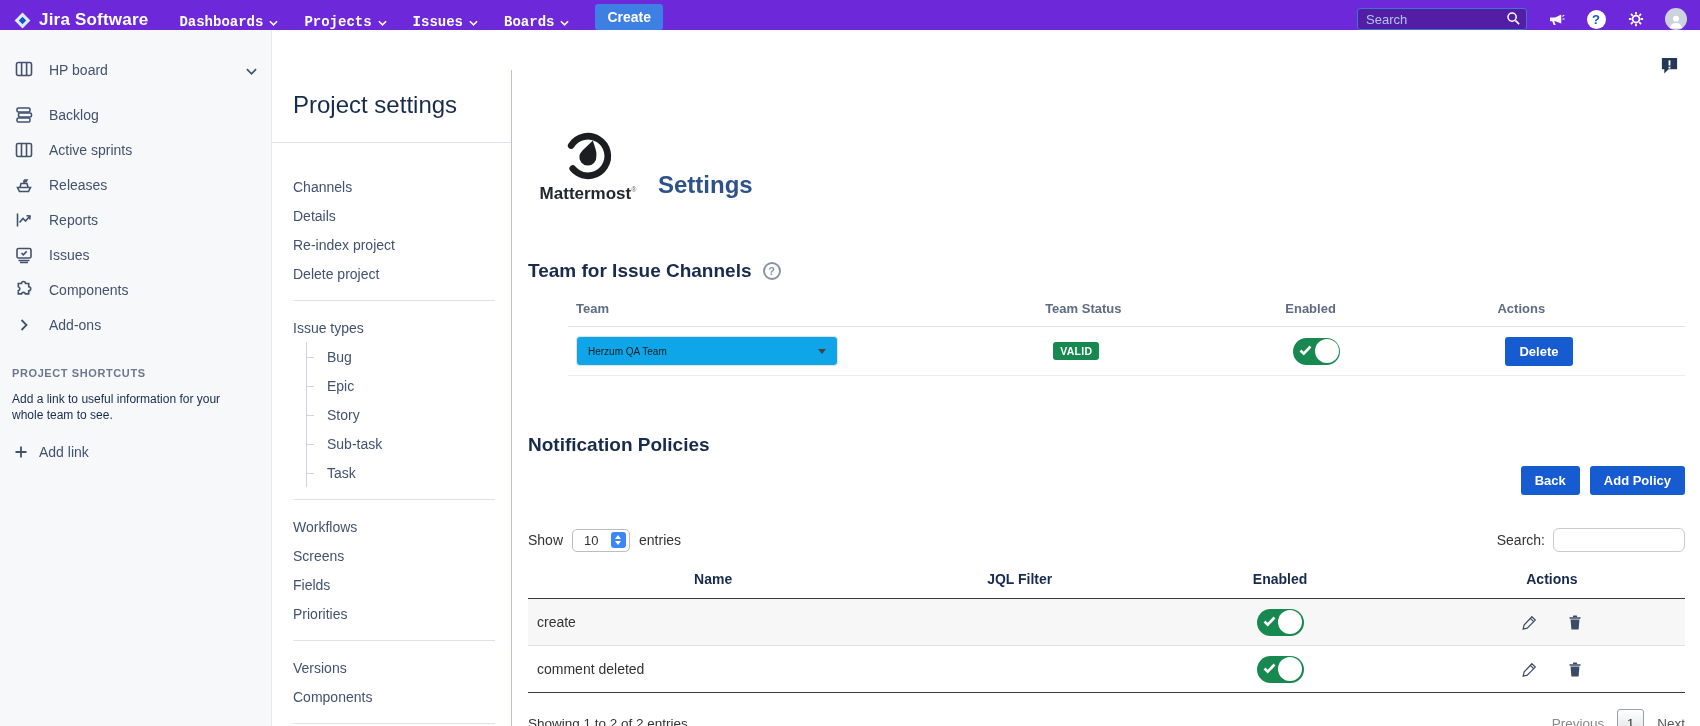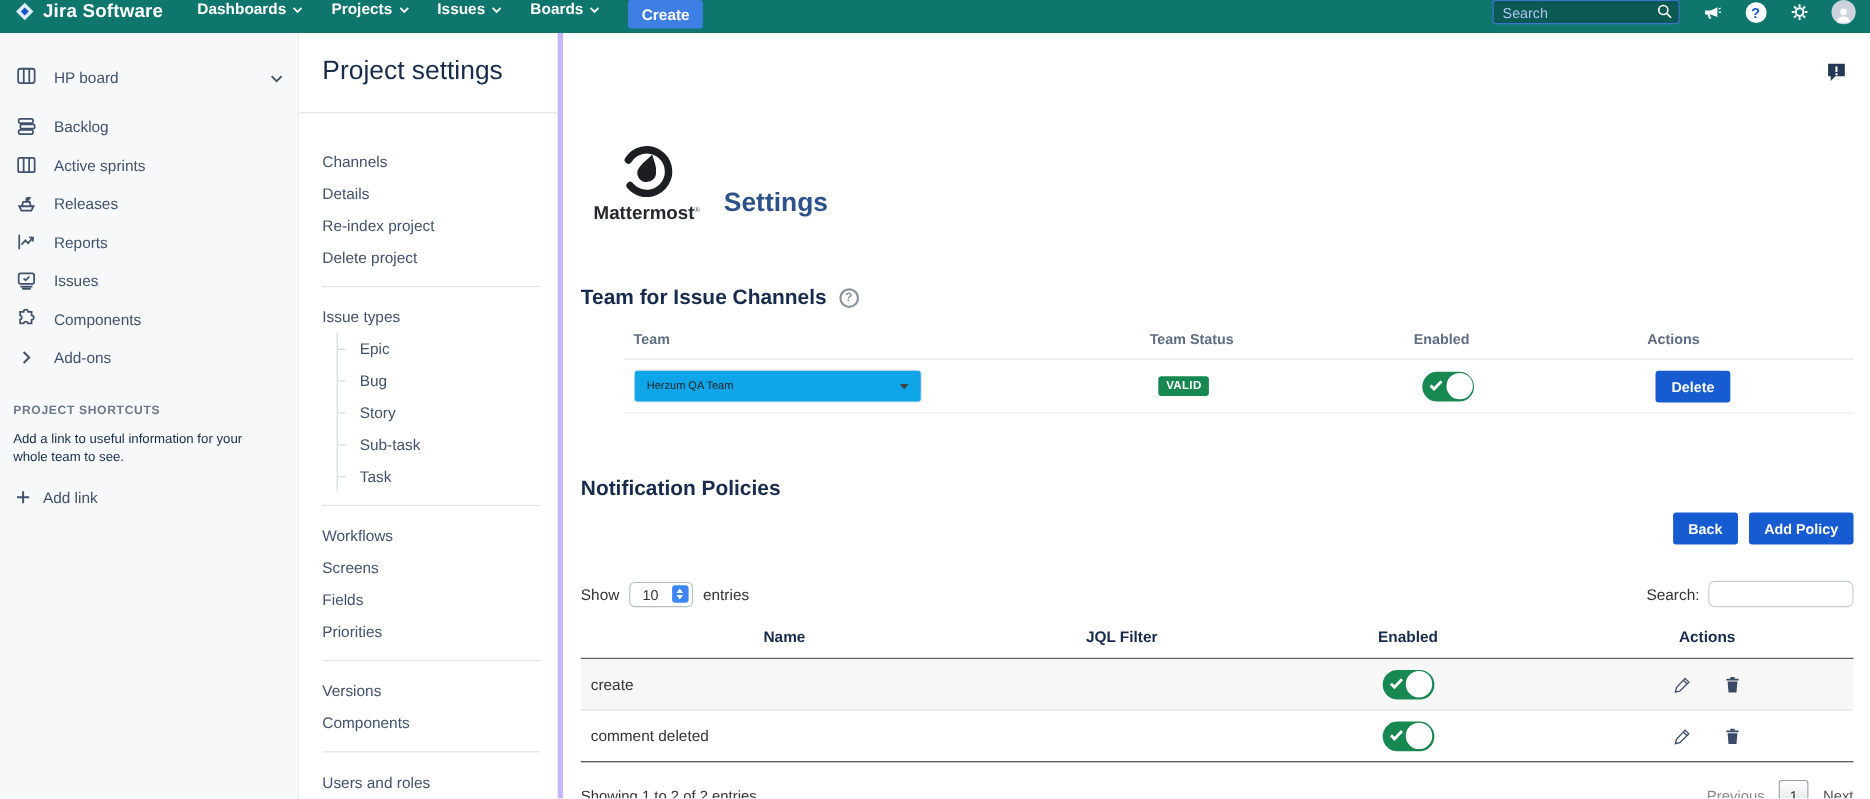--- a/index.html
+++ b/index.html
@@ -1,23 +1,23 @@
 <!DOCTYPE html>
 <html><head>
 <meta charset="utf-8">
 <style>
   * { margin:0; padding:0; box-sizing:border-box; }
   html,body { width:1700px; height:726px; overflow:hidden; }
   body { font-family:"Liberation Sans", sans-serif; background:#fff; color:#172B4D; }
 
   
-  .navbar { height:30px; background:#0f766e; display:flex; align-items:flex-start; padding:0 13px; color:#fff; }
+  .navbar { height:30px; background:#6d28d9; display:flex; align-items:flex-end; padding:0 13px; color:#fff; }
   .brand { display:flex; align-items:center; gap:7px; margin-right:18px; }
   .brand-name { font-size:17px; font-weight:600; letter-spacing:.2px; }
-  .nav-item { display:flex; align-items:center; gap:6px; font-size:14px; font-weight:600; margin:0 13px; cursor:pointer; }
+  .nav-item { display:flex; align-items:center; gap:6px; font-size:14px; font-weight:600; margin:0 13px; cursor:pointer;font-family:Liberation Mono, monospace; }
   .nav-item svg { margin-top:1px; }
   .create-btn { background:#3D7FE3; border:none; color:#fff; font-weight:700; font-size:14px;
                 padding:5px 12px; border-radius:3px; margin-left:13px; cursor:pointer; font-family:inherit; }
   .nav-right { margin-left:auto; display:flex; align-items:center; gap:18px; }
   .nav-search { position:relative; }
   .nav-search input { width:170px; height:22px; background:rgba(0,0,0,.24); border:1px solid #3E74D1; border-radius:3px;
                       color:#fff; padding:0 26px 0 8px; font-size:13px; font-family:inherit; outline:none; }
   .nav-search input::placeholder { color:#AEC6EF; }
   .nav-search .sicon { position:absolute; right:6px; top:3px; }
   .nav-icon { width:22px; height:22px; display:flex; align-items:center; justify-content:center; cursor:pointer; }
@@ -45,21 +45,21 @@
   .board-row .chev { margin-left:auto; }
   .side-list { margin-top:11px; }
   .side-item { display:flex; align-items:center; gap:15px; height:35px; padding:0 14px; color:#42526E; font-size:14px; cursor:pointer; }
   .side-item .iconbox { width:20px; height:20px; display:flex; align-items:center; justify-content:center; flex:none; }
   .shortcuts { margin-top:25px; padding:0 12px; }
   .sc-title { font-size:11px; font-weight:700; color:#6B778C; letter-spacing:.6px; }
   .sc-desc { font-size:12px; color:#172B4D; margin-top:12px; line-height:1.35; padding-right:34px; }
   .addlink { display:flex; align-items:center; gap:11px; margin-top:21px; font-size:14px; color:#42526E; cursor:pointer; padding-left:2px; }
 
   
-  .settings-col { width:240px; flex:none; border-right:5px solid #c4b5fd; background:#fff; }
+  .settings-col { width:240px; flex:none; border-right:1px solid #c4b5fd; background:#fff;margin-top:40px; }
   .settings-head { height:73px; padding:21px 0 0 21px; border-bottom:1px solid #DFE1E6; }
   .settings-head h1 { font-size:24px; font-weight:500; color:#172B4D; }
   .smenu { padding:29px 16px 0 21px; font-size:14px; color:#42526E; }
   .smenu-item { height:29px; display:flex; align-items:center; cursor:pointer; }
   .menu-div { border:none; border-top:1px solid #DFE1E6; margin:12px 0; }
   .tree { margin-left:13px; border-left:1px solid #D0D5DD; }
   .tree .smenu-item { position:relative; padding-left:20px; }
   .tree .smenu-item::before { content:""; position:absolute; left:0; top:50%; width:7px; height:1px; background:#D0D5DD; }
 
   
@@ -306,22 +306,22 @@
       <h1>Project settings</h1>
     </div>
     <nav class="smenu">
       <div class="smenu-item">Channels</div>
       <div class="smenu-item">Details</div>
       <div class="smenu-item">Re-index project</div>
       <div class="smenu-item">Delete project</div>
       <hr class="menu-div">
       <div class="smenu-item">Issue types</div>
       <div class="tree">
+        <div class="smenu-item">Bug</div>
         <div class="smenu-item">Epic</div>
-        <div class="smenu-item">Bug</div>
         <div class="smenu-item">Story</div>
         <div class="smenu-item">Sub-task</div>
         <div class="smenu-item">Task</div>
       </div>
       <hr class="menu-div">
       <div class="smenu-item">Workflows</div>
       <div class="smenu-item">Screens</div>
       <div class="smenu-item">Fields</div>
       <div class="smenu-item">Priorities</div>
       <hr class="menu-div">

